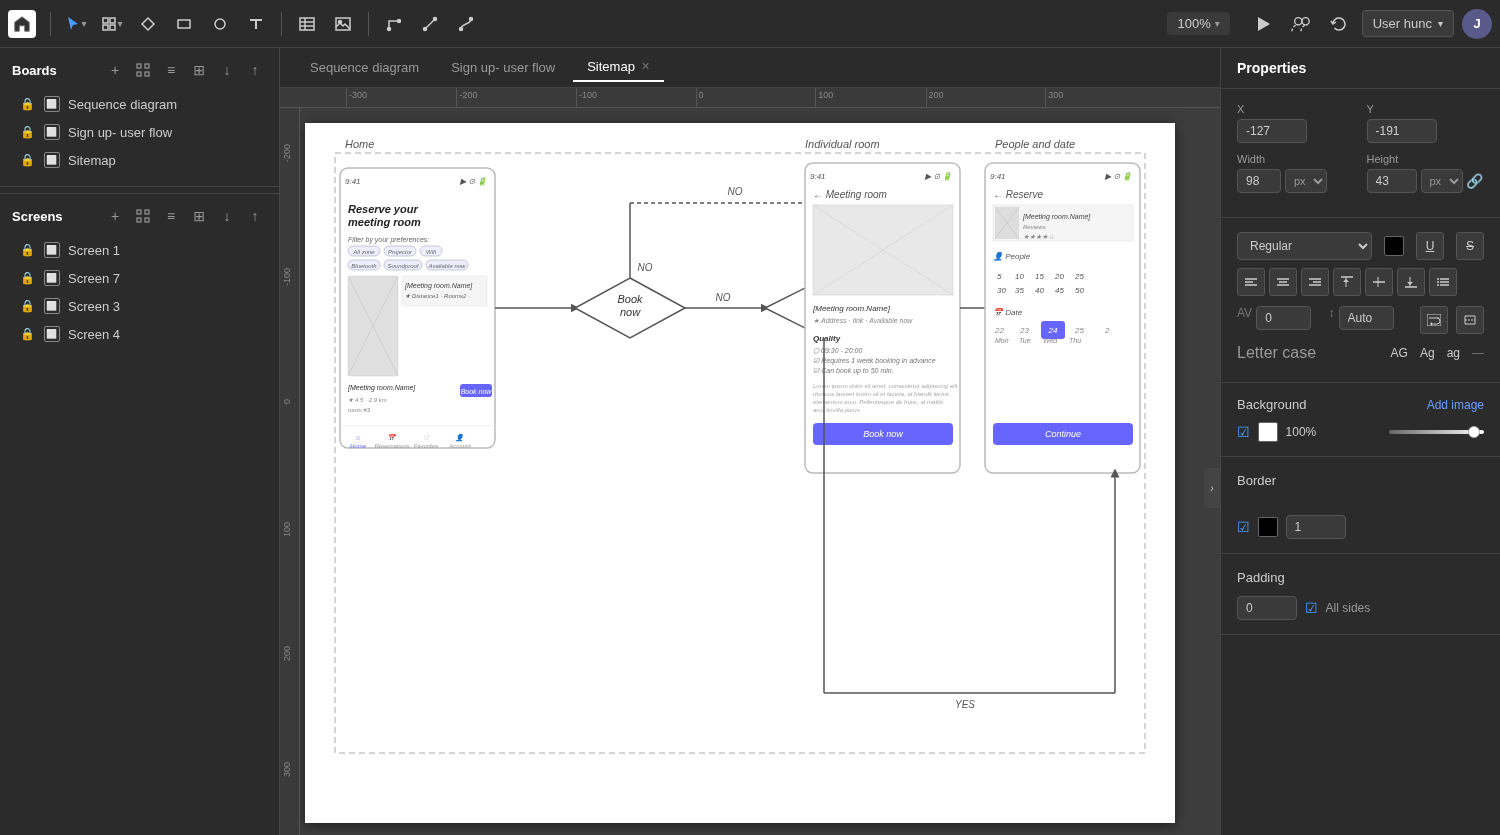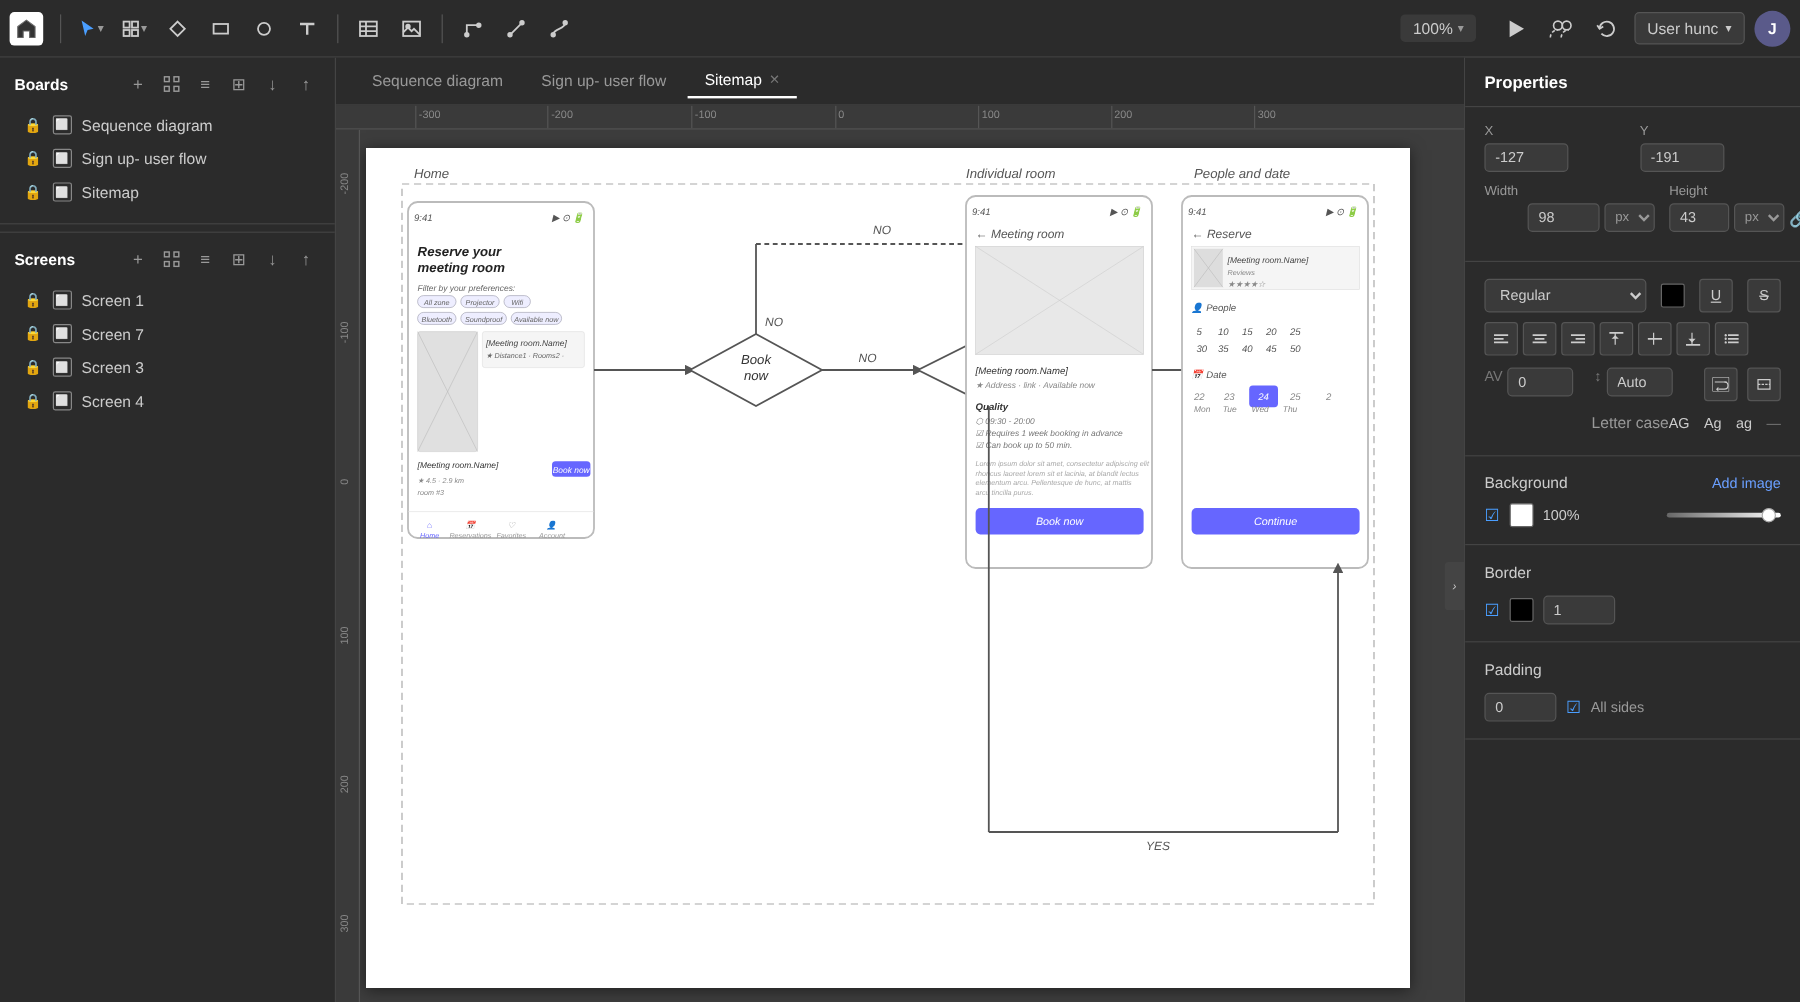--- a/index.html
+++ b/index.html
@@ -272,21 +272,21 @@
       font-size: 12px;
       cursor: pointer;
       color: #ccc;
     }
     .spacing-row { display: flex; gap: 8px; margin-bottom: 10px; }
     .spacing-field { display: flex; align-items: flex-start; gap: 4px; flex: 1; }
     .spacing-icon { font-size: 12px; color: #777; }
     .letter-case-row {
       display: flex; align-items: center; margin-bottom: 6px;
     }
-    .letter-case-label { font-size: 13px; color: #999; flex: 1; text-align: right; }
+    .letter-case-label { font-size: 16px; color: #999; flex: 1; }
     .letter-case-options { display: flex; gap: 12px; font-size: 12px; color: #ccc; }
     .letter-case-dash { color: #777; }
     .bg-row { display: flex; align-items: center; gap: 8px; }
     .checkbox-icon { font-size: 14px; color: #4a9eff; }
     .opacity-slider {
       flex: 1;
       height: 4px;
       background: linear-gradient(to right, #666, #fff);
       border-radius: 2px;
       position: relative;
@@ -779,21 +779,21 @@
         <div class="panel-field">
           <div class="panel-field-label">Y</div>
           <input class="panel-input" type="text" value="-191" style="">
         </div>
       </div>
 
       <div class="panel-row-2">
         <div class="panel-field">
           <div class="panel-field-label">Width</div>
           <div class="panel-field-row">
-            <input class="panel-input" type="text" style="width: 60px; margin-left: 36px;" value="98">
+            <input class="panel-input" type="text" style="width: 44px;" value="98">
             <select class="panel-unit-select">
               <option>px</option>
               <option>%</option>
             </select>
           </div>
         </div>
         <div class="panel-field">
           <div class="panel-field-label">Height</div>
           <div class="panel-field-row">
             <input class="panel-input" type="text" style="width: 50px;" value="43">
@@ -926,21 +926,21 @@
         <span class="checkbox-icon">☑</span>
         <div class="color-box white"></div>
         <span style="font-size:12px;color:#ccc;flex:1">100%</span>
         <div class="opacity-slider">
           <div class="opacity-thumb"></div>
         </div>
       </div>
     </div>
 
     <div class="panel-section">
-      <div style="margin-bottom:10px">
+      <div style="margin-bottom:26px">
         <span style="font-size:13px;color:#ccc">Border</span>
       </div>
       <div class="border-row">
         <span class="checkbox-icon">☑</span>
         <div class="color-box"></div>
         <input class="border-number" type="text" value="1" style="">
       </div>
     </div>
 
     <div class="panel-section">

